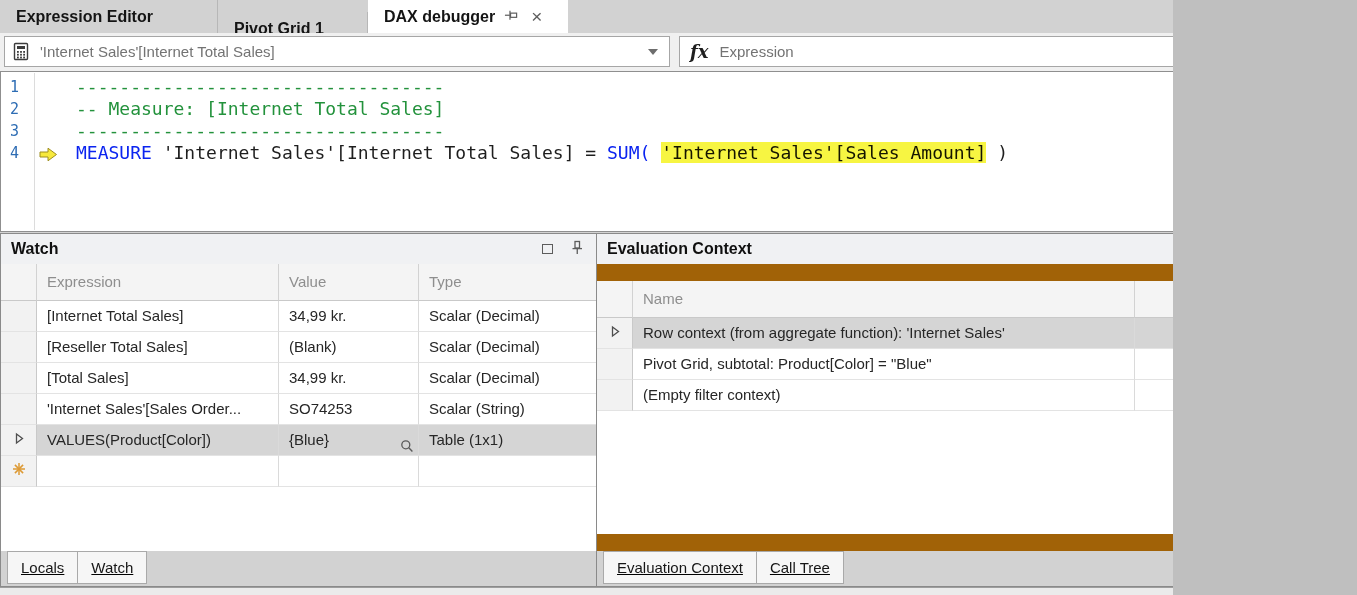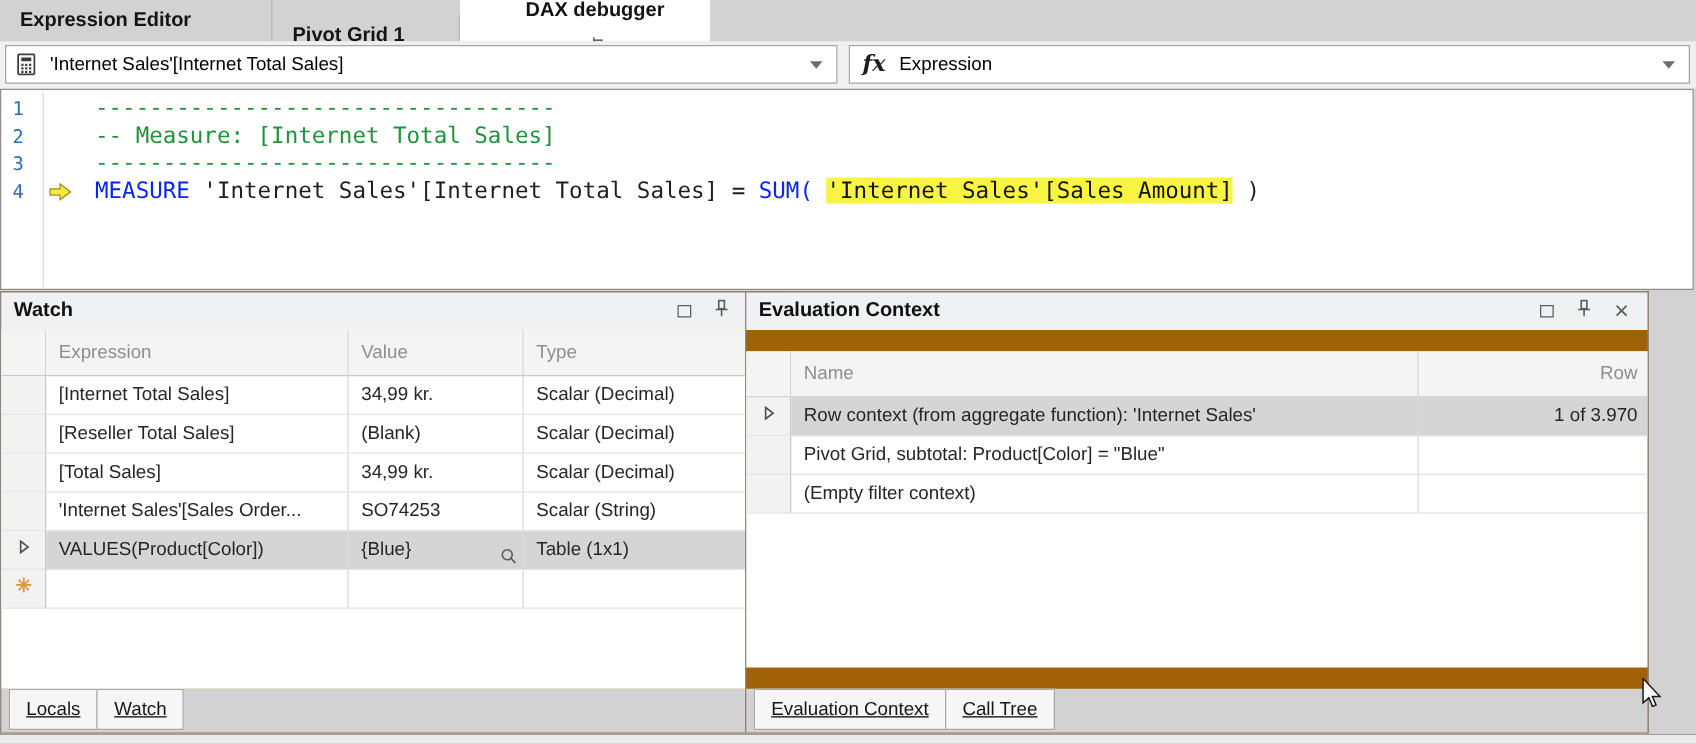--- a/index.html
+++ b/index.html
@@ -1,38 +1,38 @@
 <!DOCTYPE html>
 <html style="--comment: #23923c; --keyword: #0b24f0; --plain: #1e1e1e; --hl-bg: #f7f542; --lnum: #2e6db4; --sel-bg: #d5d5d5; --star: #dd9a35;"><head>
 <meta charset="utf-8">
 <style>
   html,body{margin:0;padding:0;background:#bfbfbf;}
   #window{
-    position:relative;width:1357px;height:595px;background:#d2d2d2;
+    position:relative;width:1173px;height:595px;background:#d2d2d2;
     font-family:"Liberation Sans",sans-serif;overflow:hidden;
     -webkit-font-smoothing:antialiased;
   }
   
   .doc-tabstrip{position:absolute;left:0;top:0;width:100%;height:33px;background:#d2d2d2;display:flex;}
   .doc-tab{box-sizing:border-box;padding:0 0 0 16px;height:33px;display:flex;align-items:center;gap:9px;
     font-weight:bold;font-size:16px;color:#141414;border-right:1px solid #b7b7b7;cursor:default;}
   .doc-tab:nth-child(1){width:218px;}
   .doc-tab:nth-child(2){width:150px;margin-top:12px;}
-  .doc-tab:nth-child(3){width:200px;border-right:none;flex-direction:column;}
+  .doc-tab:nth-child(3){width:200px;border-right:none;}
   .doc-tab.active{background:#ffffff;}
   .doc-tab .tab-x{font-weight:normal;font-size:19px;color:#5f5f5f;line-height:18px;padding:0 4px;}
   
   .toolbar{position:absolute;left:0;top:33px;width:100%;height:38px;background:#f0f0f0;}
   .combo{position:absolute;top:3px;height:31px;background:#fff;border:1px solid #a6a6a6;
     box-sizing:border-box;display:flex;align-items:center;}
   #combo-measure{left:4px;width:666px;}
   #combo-expression{left:679px;width:673px;}
   .combo-icon{margin-left:8px;display:flex;align-items:center;}
   .fx-glyph{font-family:"DejaVu Serif",serif;font-style:italic;font-weight:bold;font-size:18px;color:#1e1e1e;margin-left:10px;}
-  .combo-text{margin-left:11px;font-size:15px;color:#000000;flex:1;white-space:nowrap;overflow:hidden;}
+  .combo-text{margin-left:11px;font-size:15px;color:#737373;flex:1;white-space:nowrap;overflow:hidden;}
   .combo-arrow{width:0;height:0;border-left:5px solid transparent;border-right:5px solid transparent;
     border-top:6px solid #6d6d6d;margin-right:11px;flex:none;}
   
   .editor{position:absolute;left:0;top:71px;width:1355px;height:161px;background:#fff;
     border:1px solid #8f8f8f;box-sizing:border-box;padding-top:4px;}
   .gutter-sep{position:absolute;left:33px;top:1px;bottom:1px;width:1px;background:#dcdcdc;}
   .code-line{position:relative;height:22px;display:flex;font-family:"DejaVu Sans Mono",monospace;
     font-size:18px;line-height:22px;white-space:pre;}
   .code-line .ln{width:24px;padding-left:9px;flex:none;color:var(--lnum);font-size:15px;}
   .code-line .margin{width:42px;flex:none;position:relative;}

